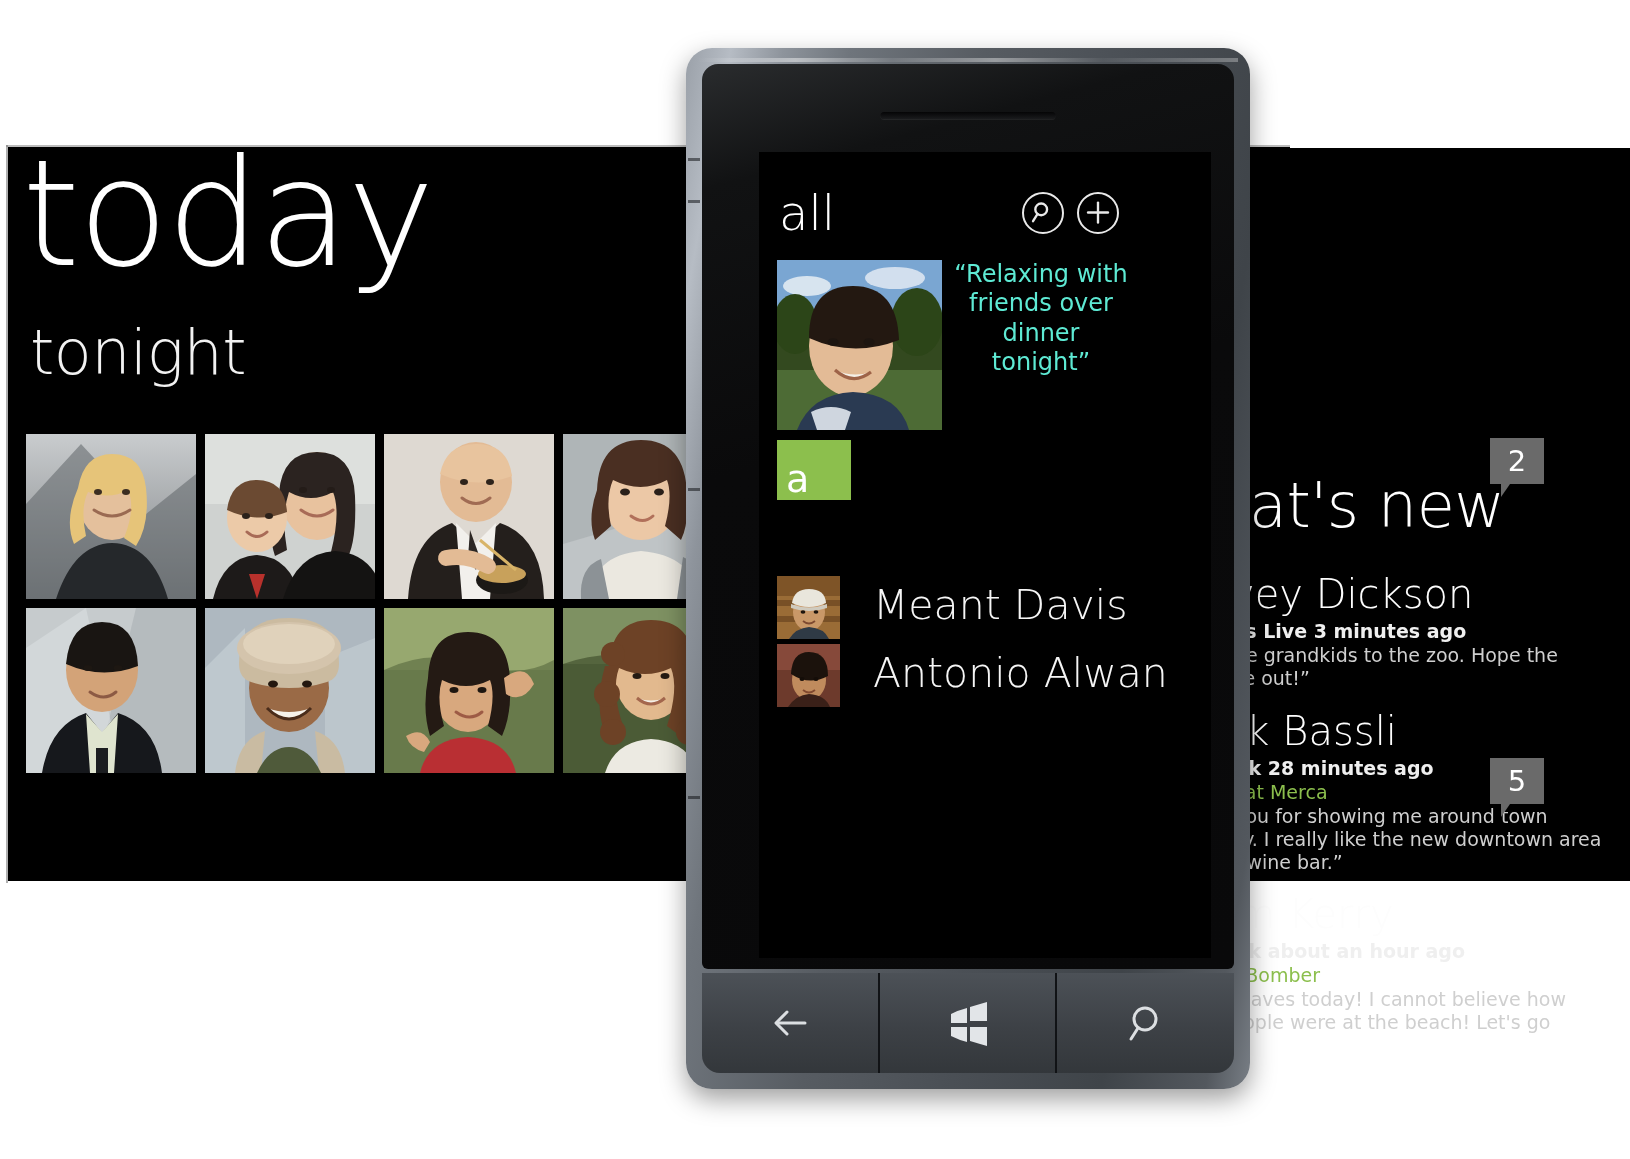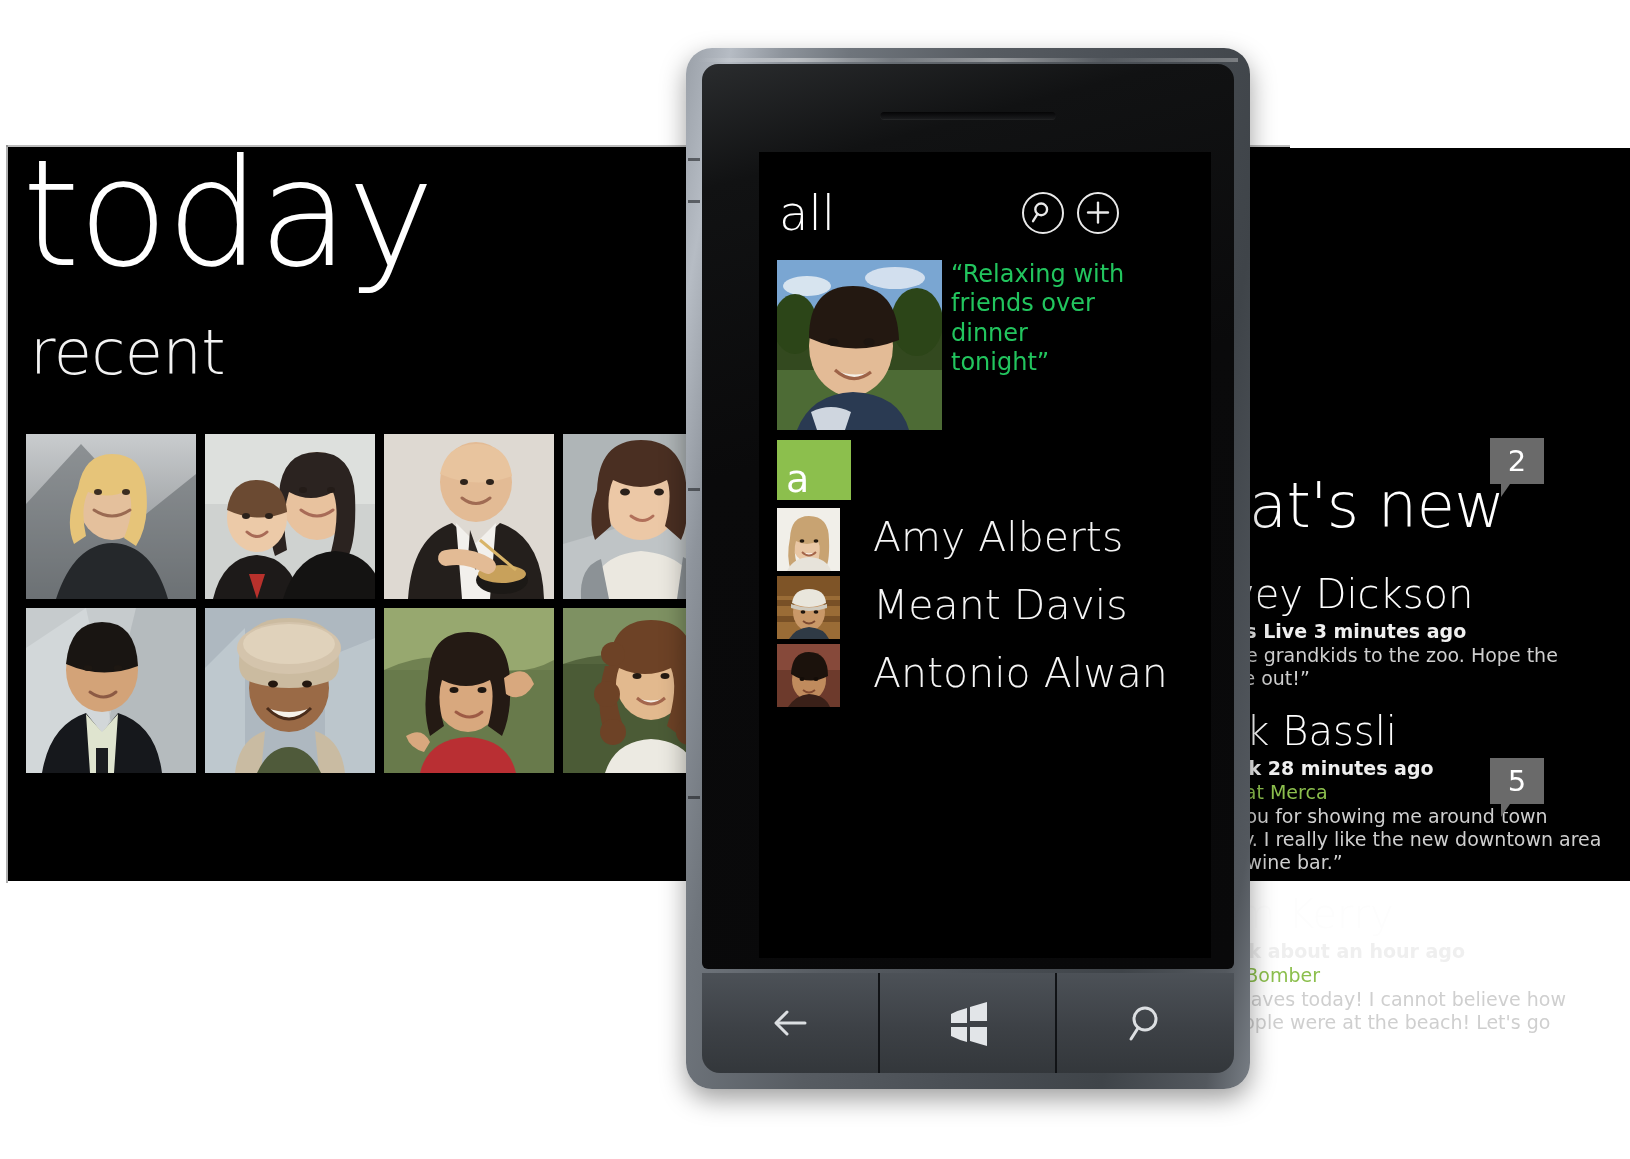--- a/index.html
+++ b/index.html
@@ -65,21 +65,21 @@
   
   #bezel-seam-top{position:absolute;left:12px;top:10px;width:540px;height:4px;
       background:linear-gradient(90deg,rgba(255,255,255,.0),rgba(255,255,255,.45) 18%,
                  rgba(255,255,255,.1) 36%,rgba(255,255,255,.40) 55%,rgba(255,255,255,.05) 75%,rgba(255,255,255,.3));}
   .side-seam{position:absolute;left:2px;width:12px;height:3px;background:rgba(20,22,25,.55);}
   #seam-a{top:110px;} #seam-b{top:152px;} #seam-c{top:440px;} #seam-d{top:748px;}
 
   
   #phone-face{position:absolute;left:16px;top:16px;width:532px;height:905px;
       border-radius:16px 16px 6px 6px;
-      background:linear-gradient(165deg,#2a2c2e 0%,#111213 12%,#0a0a0b 40%,#09090a 100%);}
+      background:linear-gradient(165deg,#2a2c2e 0%,#111213 12%,#0a0a0b 40%,#09090a 100%);text-align:center;}
   #earpiece{position:absolute;left:50%;transform:translateX(-50%);top:48px;
       width:175px;height:7px;border-radius:4px;
       background:linear-gradient(#050506,#1a1b1d);box-shadow:0 1px 0 rgba(255,255,255,.07);}
 
   
   #screen{position:absolute;left:57px;top:88px;width:452px;height:806px;
       background:#000;overflow:hidden;}
 
   
   #screen-pivot{position:absolute;left:20px;top:37px;color:#fff;font-size:48px;
@@ -87,21 +87,21 @@
       font-family:"DejaVu Sans","Liberation Sans",sans-serif;}
   .app-icon{position:absolute;top:40px;width:42px;height:42px;border-radius:50%;
       border:2px solid #e9e9e9;box-sizing:border-box;}
   #icon-search{left:263px;}
   #icon-add{left:318px;}
   .app-icon svg{width:100%;height:100%;display:block;}
 
   
   #status-photo{position:absolute;left:18px;top:108px;width:165px;height:170px;overflow:hidden;background:#2b3a1f;}
   #status-photo svg{width:100%;height:100%;display:block;}
-  #status-quote{position:absolute;left:192px;top:108px;width:180px;color:#22c55e;
+  #status-quote{position:absolute;left:192px;top:108px;width:180px;color:#5eead4;
       font-size:24px;line-height:1.22;
       font-family:"DejaVu Sans","Liberation Sans",sans-serif;}
 
   
   #group-a{position:absolute;left:18px;top:288px;width:74px;height:60px;background:#8cbf4d;}
   #group-a span{position:absolute;left:9px;bottom:2px;color:#fff;font-size:38px;line-height:1;
       font-family:"DejaVu Sans","Liberation Sans",sans-serif;}
   .contact-row{position:absolute;left:18px;width:420px;height:67px;}
   .contact-thumb{position:absolute;left:0;top:0;width:63px;height:63px;overflow:hidden;background:#413a31;}
   .contact-thumb svg{width:100%;height:100%;display:block;}
@@ -121,21 +121,21 @@
   .hw-sep{position:absolute;top:0;width:2px;height:100px;background:#111316;}
   #sep-1{left:176px;} #sep-2{left:353px;}
   .hw-btn svg{width:52px;height:52px;}
 </style>
 </head>
 <body>
 
 <div class="panel" id="left-panel"></div>
 
 <div id="page-title">today</div>
-<div id="pivot-recent">recent</div>
+<div id="pivot-recent">tonight</div>
 
 <div id="photo-grid">
 
   <div class="tile">
     <svg viewBox="0 0 170 165" preserveAspectRatio="none">
       <defs>
           <linearGradient id="g0" x1="0" y1="0" x2="0" y2="1">
         <stop offset="0" stop-color="#c9ccce"></stop>
             <stop offset="1" stop-color="#7d8184"></stop>
           </linearGradient>
@@ -349,35 +349,20 @@
           <path d="M20 170 q14-36 56-38 q46 2 56 38Z" fill="#2a3a52"></path>
           <path d="M34 152 q20-10 40 0 l-6 18 l-28 0Z" fill="#cfd6df"></path>
         </svg>
       </div>
       <div id="status-quote">“Relaxing with friends over dinner tonight”</div>
 
       <div id="group-a">
         <span>a</span>
       </div>
 
-      <div class="contact-row" id="contact-0">
-        <div class="contact-thumb">
-          <svg viewBox="0 0 63 63" preserveAspectRatio="none">
-            <rect width="63" height="63" fill="#f1efe9"></rect>
-            <ellipse cx="32" cy="34" rx="17" ry="20" fill="#e9c7a5"></ellipse>
-            <path d="M13 30 q1-22 19-22 q20 0 20 24 q1 24 -5 31 l-7-6 q5-16 1-24 q-11 6 -22 0 q-3 9 1 24 l-6 6 q-5-14 -1-33Z" fill="#c8a372"></path>
-            <ellipse cx="25" cy="33" rx="2.4" ry="1.8" fill="#23190f"></ellipse>
-            <ellipse cx="39" cy="33" rx="2.4" ry="1.8" fill="#23190f"></ellipse>
-            <path d="M25 44 q7 7 14 0 q-7 3 -14 0Z" fill="#fff"></path>
-            <path d="M25 44 q7 7 14 0" stroke="#a4654a" stroke-width="1.8" fill="none"></path>
-            <path d="M10 63 q6-13 22-14 q18 1 22 14Z" fill="#e7e3da"></path>
-          </svg>
-        </div>
-        <div class="contact-name">Amy Alberts</div>
-      </div>
 
       <div class="contact-row" id="contact-1">
         <div class="contact-thumb">
           <svg viewBox="0 0 63 63" preserveAspectRatio="none">
             <rect width="63" height="63" fill="#9a6c36"></rect>
             <rect y="0" width="63" height="20" fill="#7e5427"></rect>
             <rect y="24" width="63" height="6" fill="#6a4520" opacity=".7"></rect>
             <rect y="40" width="63" height="6" fill="#6a4520" opacity=".7"></rect>
             <ellipse cx="32" cy="36" rx="16" ry="19" fill="#c99868"></ellipse>
             <path d="M15 27 q2-14 17-14 q16 0 17 14 q-17 8 -34 0Z" fill="#e9e6dc"></path>

